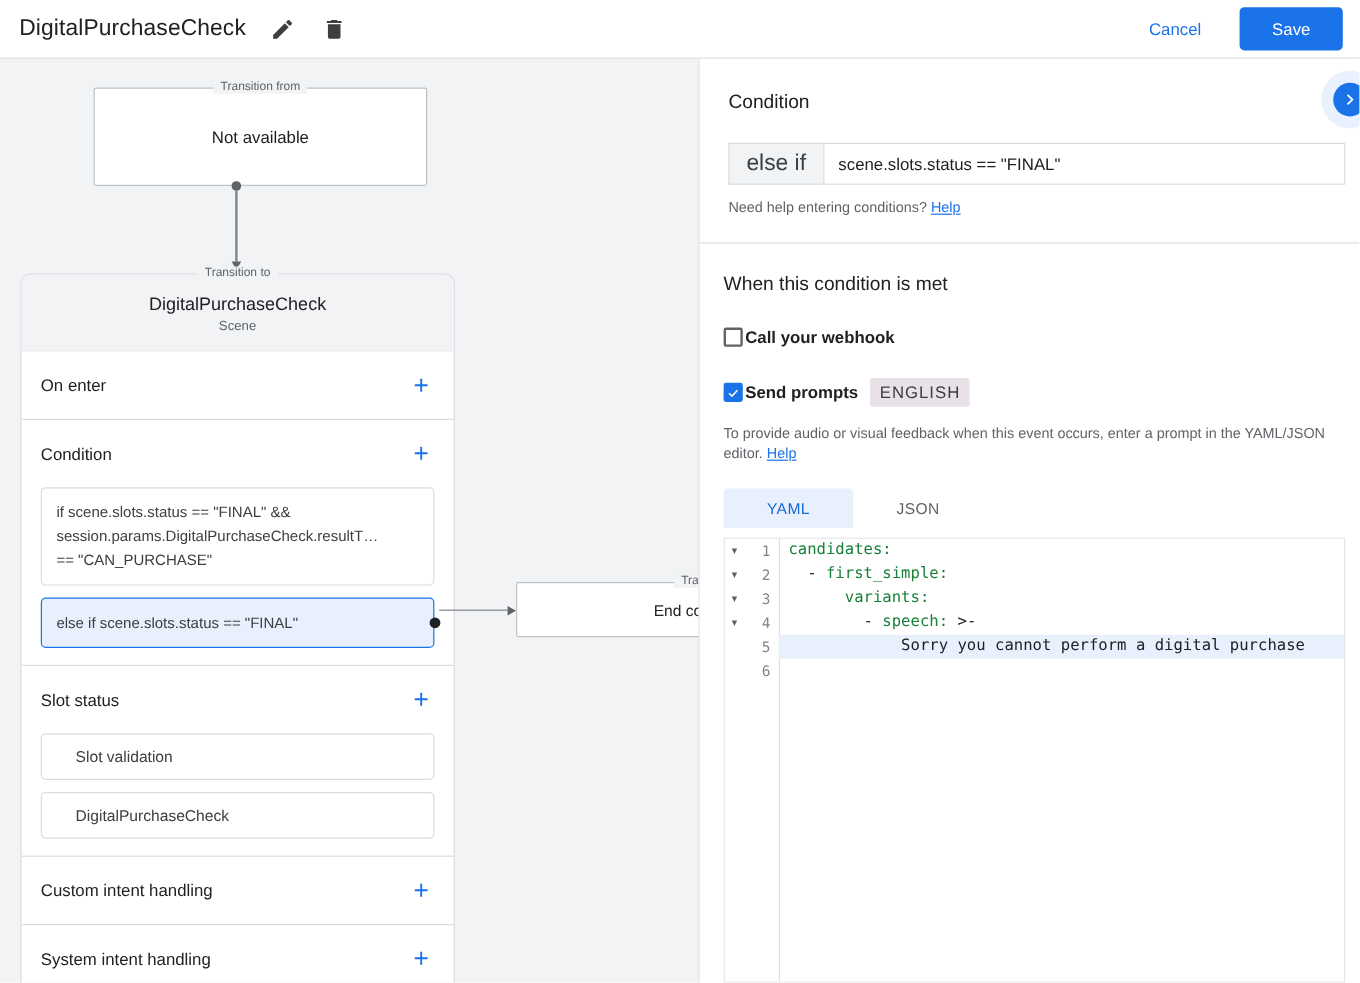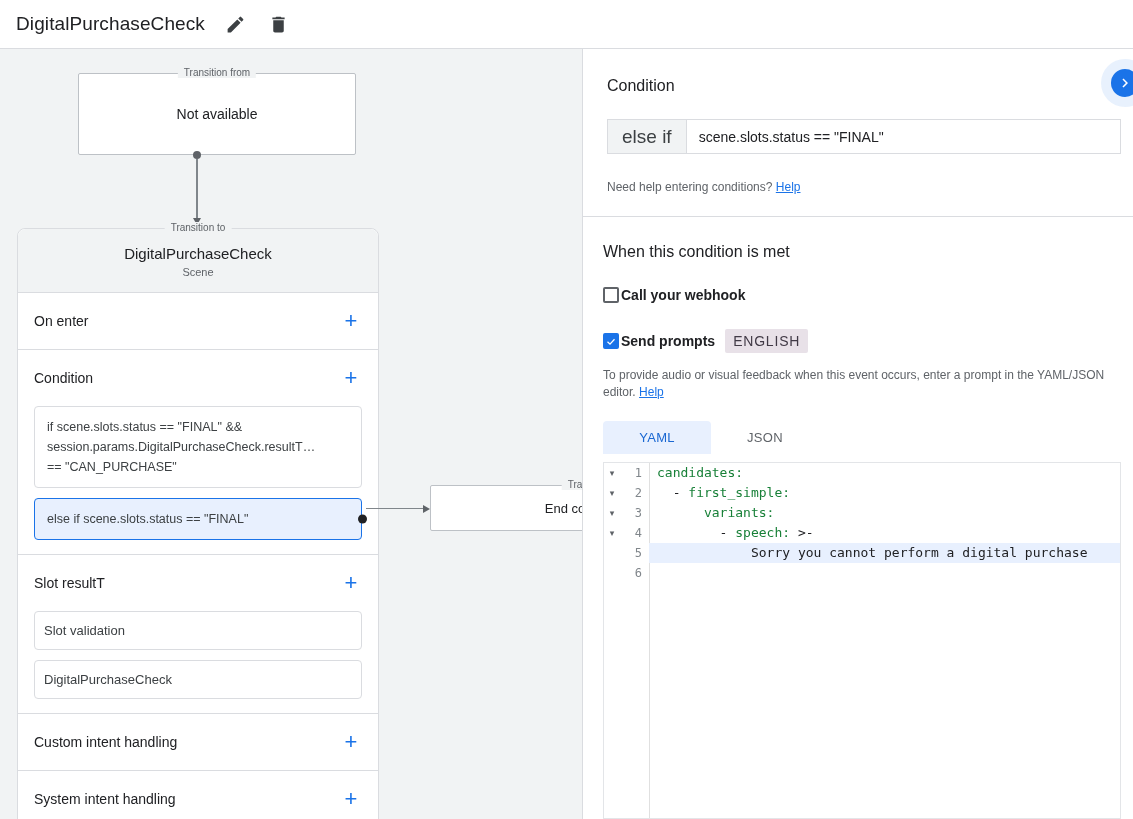--- a/index.html
+++ b/index.html
@@ -48,21 +48,21 @@
   .section:last-child { border-bottom:none; }
   .section-head { display:flex; align-items:center; justify-content:space-between; padding:17px 16px; font-size:14px; color:#202124; }
   .plus-btn { background:none; border:none; color:#1a73e8; font-size:22px; font-weight:300; line-height:18px;
               cursor:pointer; width:22px; height:22px; font-family:inherit; }
   .section-body { padding:0 16px 14px; display:flex; flex-direction:column; gap:10px; }
   .cond-box { border:1px solid #dadce0; border-radius:4px; padding:10px 12px; font-size:12.5px;
               line-height:20px; color:#3c4043; background:#fff; }
   .cond-box.selected { background:#e8f0fe; border:1.5px solid #1a73e8; position:relative; color:#3c4043; }
   .port { position:absolute; right:-6px; top:50%; transform:translateY(-50%); width:9px; height:9px;
           background:#202124; border-radius:50%; }
-  .slot-box { border:1px solid #dadce0; border-radius:4px; padding:11px 9px; font-size:13px; color:#3c4043; background:#fff; }
+  .slot-box { border:1px solid #dadce0; border-radius:4px; padding:11px 28px; font-size:13px; color:#3c4043; background:#fff; }
 
   .connector-h { position:absolute; left:366px; top:455px; width:64px; height:9px; display:flex; align-items:center; }
   .connector-h .hline { flex:1; height:1.5px; background:#80868b; }
   .connector-h .arrow-right { width:0; height:0; border-top:4.5px solid transparent;
                  border-bottom:4.5px solid transparent; border-left:7px solid #5f6368; }
 
   .end-node { position:absolute; left:430px; top:436px; width:330px; height:46px; background:#fff;
               border:1px solid #bdc1c6; border-radius:2px; display:flex; align-items:center; justify-content:center;
               font-size:13px; color:#202124; }
 
@@ -72,21 +72,21 @@
   .panel-heading { font-size:16px; font-weight:400; color:#202124; }
   .collapse-btn { position:absolute; right:-6px; top:20px; width:28px; height:28px; border-radius:50%;
                   background:#1a73e8; border:none; cursor:pointer; display:flex; align-items:center; justify-content:center;
                   box-shadow:0 0 0 10px rgba(26,115,232,.10); }
   .collapse-btn svg { width:18px; height:18px; fill:#fff; }
   .cond-row { display:flex; margin:24px 12px 0 24px; height:35px; }
   .cond-prefix { display:flex; align-items:center; padding:0 14px; background:#f1f3f4;
                  border:1px solid #dadce0; border-right:none; font-size:19px; color:#3c4043; white-space:nowrap; }
   .cond-input { flex:1; border:1px solid #dadce0; padding:0 12px; font-size:14px; color:#202124;
                 font-family:inherit; outline:none; background:#fff; min-width:0; }
-  .help-line { margin:26px 24px 0; font-size:12px; color:#5f6368; }
+  .help-line { margin:12px 24px 0; font-size:12px; color:#5f6368; }
   .help-line a, .hint a { color:#1a73e8; text-decoration:underline; cursor:pointer; }
   .divider { height:1px; background:#dadce0; margin-top:22px; }
 
   .panel-body { flex:1; min-height:0; display:flex; flex-direction:column; padding:26px 12px 0 20px; }
   .met-heading { font-size:16px; font-weight:400; color:#202124; }
   .check-row { display:flex; align-items:center; gap:2px; margin-top:26px; cursor:pointer; }
   .checkbox { width:16px; height:16px; border:2px solid #5f6368; border-radius:2px; background:#fff;
               display:flex; align-items:center; justify-content:center; flex:0 0 16px; }
   .checkbox.checked { background:#1a73e8; border-color:#1a73e8; }
   .checkbox svg { width:13px; height:13px; fill:none; stroke:#fff; stroke-width:2.6; }
@@ -123,20 +123,24 @@
         <svg viewBox="0 0 24 24">
             <path d="M3 17.25V21h3.75L17.81 9.94l-3.75-3.75L3 17.25zM20.71 7.04c.39-.39.39-1.02 0-1.41l-2.34-2.34a.9959.9959 0 0 0-1.41 0l-1.83 1.83 3.75 3.75 1.83-1.83z"></path>
           </svg>
       </button>
       <button class="icon-btn" title="Delete">
         <svg viewBox="0 0 24 24">
             <path d="M6 19c0 1.1.9 2 2 2h8c1.1 0 2-.9 2-2V7H6v12zM19 4h-3.5l-1-1h-5l-1 1H5v2h14V4z"></path>
           </svg>
       </button>
     </div>
+    <div class="topbar-right">
+      <button class="text-btn">Cancel</button>
+      <button class="primary-btn">Save</button>
+    </div>
   </header>
 
   <div class="content">
 
     <div class="canvas">
 
       <div class="tf-node">
         <span class="node-label">Transition from</span>
         <span class="tf-content">Not available</span>
       </div>
@@ -175,21 +179,21 @@
             </div>
             <div class="cond-box selected">
               <span>else if scene.slots.status == "FINAL"</span>
               <span class="port"></span>
             </div>
           </div>
         </div>
 
         <div class="section">
           <div class="section-head">
-            <span>Slot resultT</span>
+            <span>Slot status</span>
             <button class="plus-btn">+</button>
           </div>
           <div class="section-body">
             <div class="slot-box">Slot validation</div>
             <div class="slot-box">DigitalPurchaseCheck</div>
           </div>
         </div>
 
         <div class="section">
           <div class="section-head">

